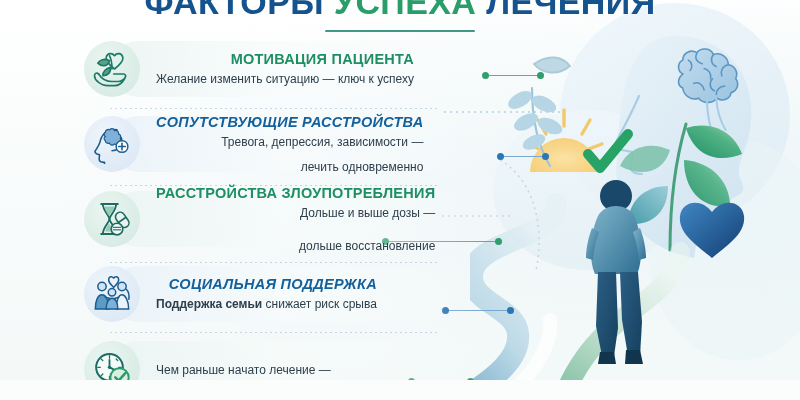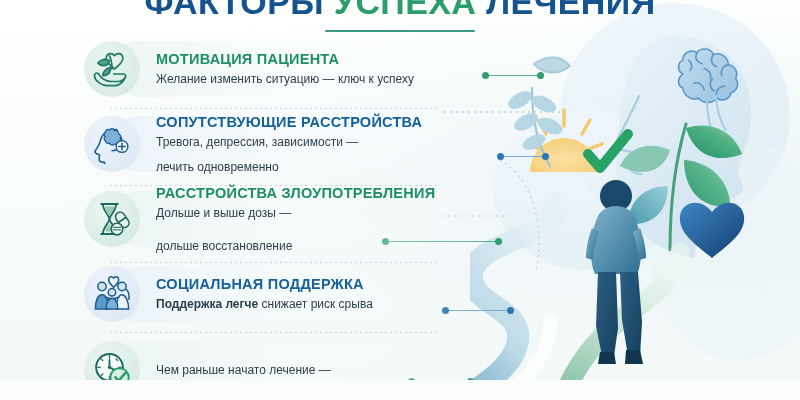--- a/index.html
+++ b/index.html
@@ -66,20 +66,21 @@
     top: 38px;
     width: 420px;
     z-index: 5;
   }
   .row {
     position: relative;
     display: flex;
     align-items: center;
     height: 62px;
     margin-bottom: 13px;
+    text-align: right;
   }
   .row .pill {
     position: absolute;
     left: 26px;
     top: 3px;
     right: 14px;
     bottom: 3px;
     border-radius: 30px;
     background: linear-gradient(90deg, rgba(234,244,243,.85) 0%, rgba(247,251,251,.55) 45%, rgba(255,255,255,0) 100%);
     z-index: 0;
@@ -108,21 +109,21 @@
     margin-left: 16px;
   }
   .row-title {
     font-size: 14.5px;
     font-weight: 700;
     letter-spacing: .25px;
     color: #1e8f63;
     line-height: 18px;
     white-space: nowrap;
   }
-  .row.blue .row-title { color: #14609b; }
+  .row.blue .row-title { color: #14609b; font-style: italic; }
   .row-sub {
     font-size: 12px;
     color: #2d3e4c;
     line-height: 16.5px;
     margin-top: 3px;
     white-space: nowrap;
   }
   .row-sub .b { font-weight: 700; }
 
   .sep {
@@ -447,21 +448,21 @@
           <path d="M29 42c0-10 3-17 7-17s8 7 8 17z" fill="#eaf3fa" stroke="#1c5d8f" stroke-width="1.8"></path>
           <path d="M41 18c3 3 4 8 3 13" fill="none" stroke="#1c5d8f" stroke-width="1.8"></path>
           <path d="M32 28c-5 1-10 3-13 5" fill="none" stroke="#1c5d8f" stroke-width="1.8" stroke-linecap="round"></path>
 
           <circle cx="24" cy="22" r="4.5" fill="#cfe3f1" stroke="#1c5d8f" stroke-width="1.8"></circle>
           <path d="M17 42c0-8 3-13 7-13s7 5 7 13z" fill="#7fb0d8" stroke="#1c5d8f" stroke-width="1.8"></path>
         </svg>
       </div>
       <div class="texts">
         <div class="row-title">СОЦИАЛЬНАЯ ПОДДЕРЖКА</div>
-        <div class="row-sub"><span class="b">Поддержка легче</span><span> снижает риск срыва</span></div>
+        <div class="row-sub"><span class="b">Поддержка семьи</span><span> снижает риск срыва</span></div>
       </div>
     </div>
 
     <div class="row green">
       <div class="pill"></div>
       <div class="icon-badge">
         <svg width="40" height="40" viewBox="0 0 48 48">
           <circle cx="21" cy="22" r="16" fill="#f4fbf8" stroke="#1d6b63" stroke-width="2.4"></circle>
           <g stroke="#1d6b63" stroke-width="1.5" stroke-linecap="round">
             <line x1="21" y1="8" x2="21" y2="11"></line>

